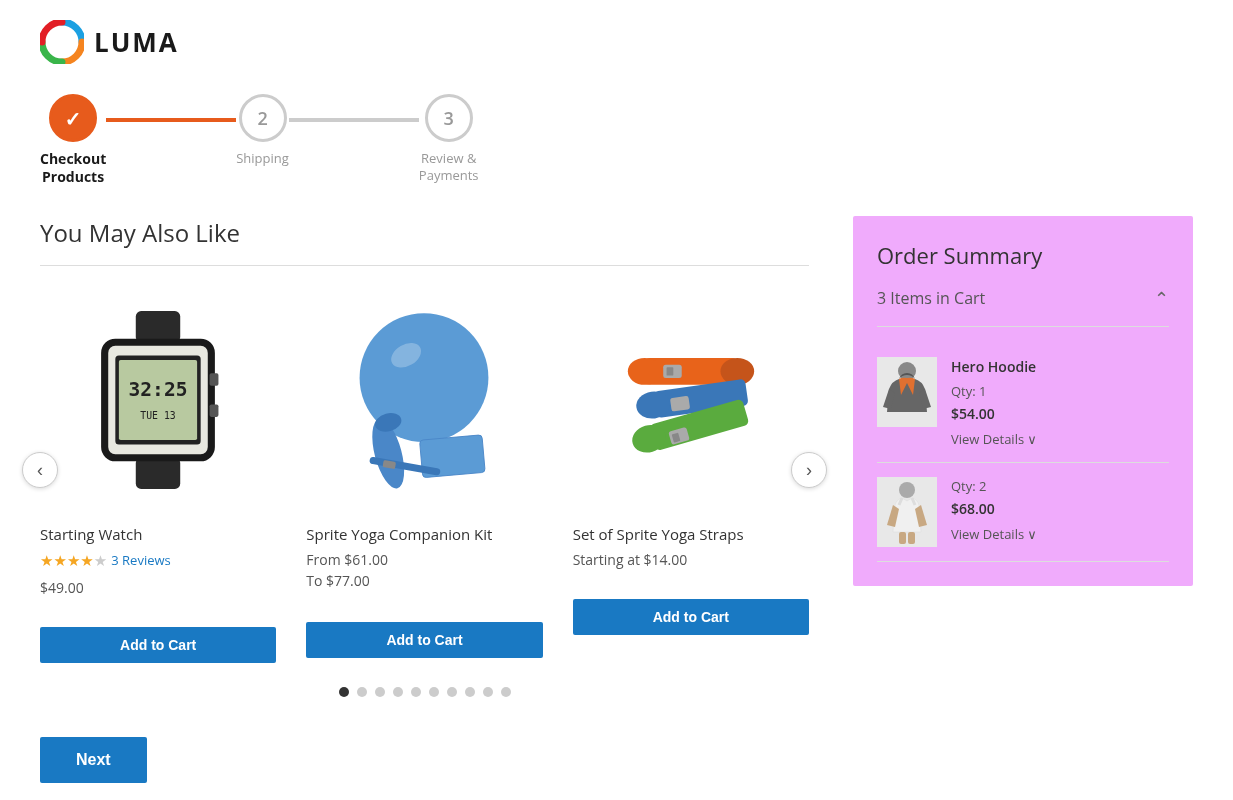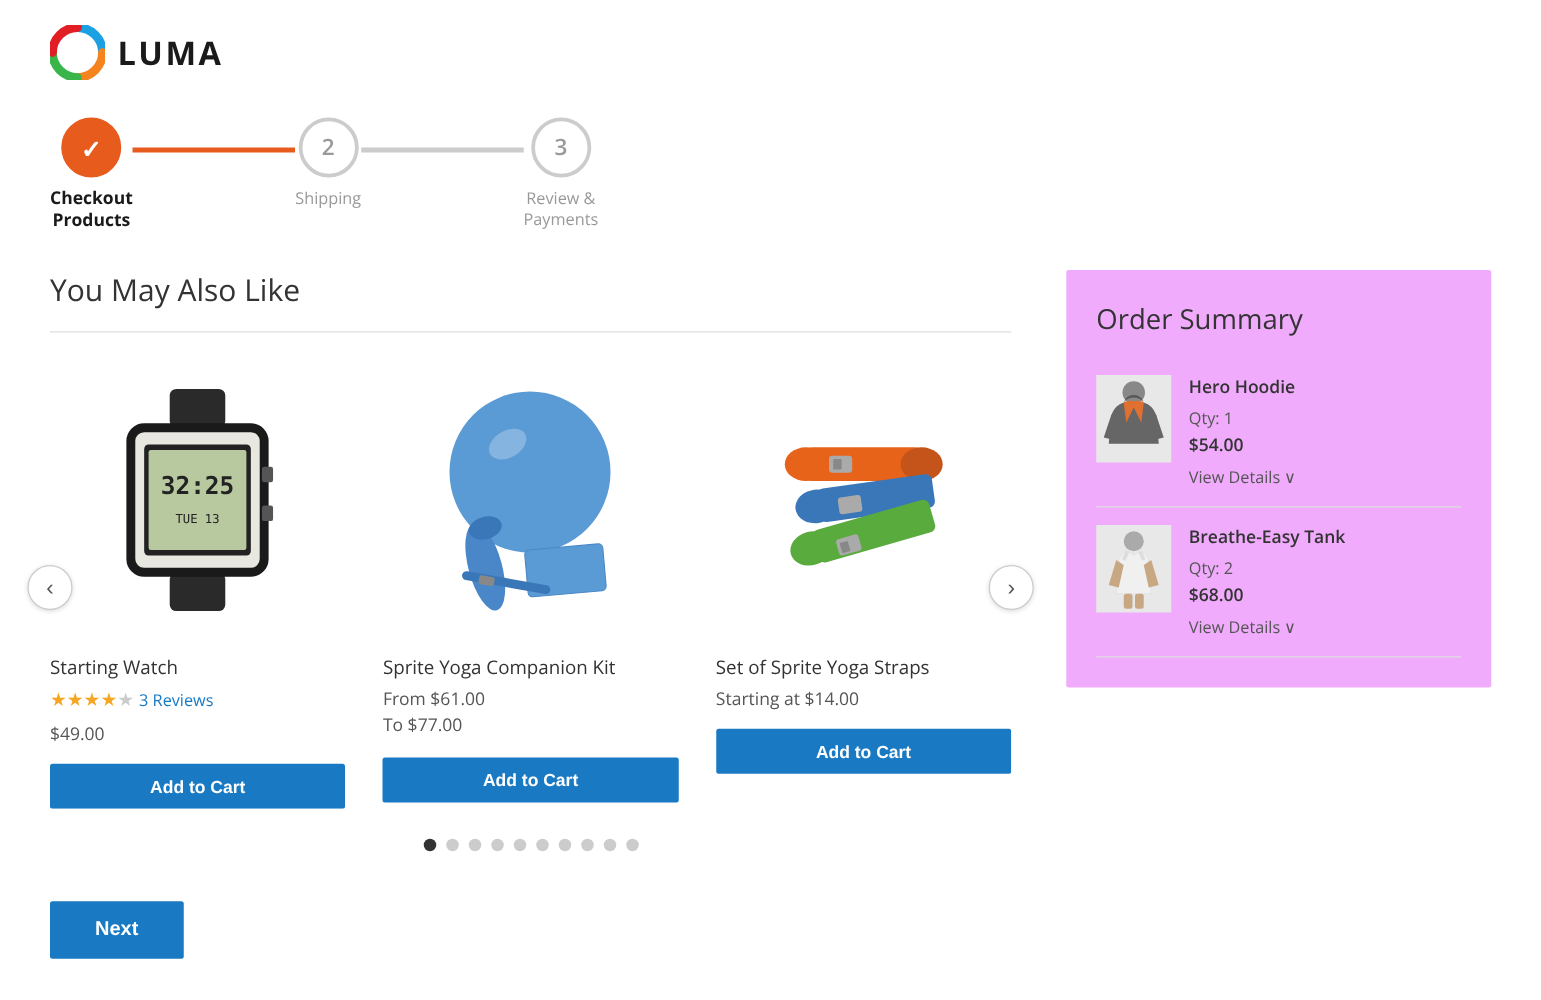--- a/index.html
+++ b/index.html
@@ -42,21 +42,21 @@
     .product-card { flex: 1; display: flex; flex-direction: column; }
     .product-image-wrapper { width: 100%; height: 220px; display: flex; align-items: center; justify-content: center; margin-bottom: 14px; overflow: hidden; }
 
     .product-name { font-size: 15px; color: #333; margin-bottom: 6px; font-weight: 400; }
     .product-price { font-size: 14px; color: #555; margin-bottom: 6px; }
     .product-price-range { font-size: 14px; color: #555; margin-bottom: 2px; }
     .product-price-to { font-size: 14px; color: #555; margin-bottom: 8px; }
     .stars { color: #f5a623; font-size: 15px; display: inline-flex; gap: 1px; }
     .reviews-link { color: #1979c3; font-size: 13px; text-decoration: none; margin-left: 4px; }
     .rating-row { display: flex; align-items: center; margin-bottom: 8px; }
-    .add-to-cart-btn { background: #1979c3; color: #fff; border: none; padding: 10px 36px; font-size: 14px; font-weight: 600; cursor: pointer; border-radius: 2px; margin-top: 8px; }
+    .add-to-cart-btn { background: #1979c3; color: #fff; border: none; padding: 10px 36px; font-size: 14px; font-weight: 600; cursor: pointer; border-radius: 2px; margin-top: 24px; }
 
     
     .carousel-dots { display: flex; gap: 8px; justify-content: center; margin-top: 24px; }
     .dot { width: 10px; height: 10px; border-radius: 50%; background: #ccc; }
     .dot.active { background: #333; }
 
     
     .next-btn { background: #1979c3; color: #fff; border: none; padding: 14px 36px; font-size: 16px; font-weight: 600; cursor: pointer; border-radius: 2px; margin-top: 40px; }
 
     
@@ -236,20 +236,24 @@
       </div>
 
       
       <button class="next-btn">Next</button>
     </div>
 
     <div class="right-panel">
       <div class="order-summary">
         <h3 class="summary-title">Order Summary</h3>
 
+        <div class="items-in-cart-row">
+          <span class="items-in-cart-label">3 Items in Cart</span>
+          <span class="chevron-up">⌃</span>
+        </div>
 
         <div class="cart-item">
           <div class="cart-item-img">
             <svg viewBox="0 0 60 70" width="60" height="70" xmlns="http://www.w3.org/2000/svg">
 
               <circle cx="30" cy="14" r="9" fill="#888"></circle>
 
               <path d="M12 32 Q15 24 22 22 L30 26 L38 22 Q45 24 48 32 L50 55 L10 55 Z" fill="#666"></path>
 
               <path d="M22 22 L24 38 L30 26 L36 38 L38 22 Q35 20 30 21 Q25 20 22 22Z" fill="#e07030"></path>
@@ -283,21 +287,20 @@
               <path d="M35 21 L38 28" stroke="#ddd" stroke-width="3" fill="none"></path>
 
               <path d="M16 28 L10 48 L18 50 L22 32Z" fill="#c8a882"></path>
               <path d="M44 28 L50 48 L42 50 L38 32Z" fill="#c8a882"></path>
 
               <rect x="22" y="55" width="7" height="12" rx="2" fill="#c8a882"></rect>
               <rect x="31" y="55" width="7" height="12" rx="2" fill="#c8a882"></rect>
             </svg>
           </div>
           <div class="cart-item-info">
-            <div class="cart-item-name">Breathe-Easy Tank</div>
             <div class="cart-item-qty">Qty: 2</div>
             <div class="cart-item-price">$68.00</div>
             <a class="view-details-link">
               <span>View Details</span> 
                 <span>∨</span>
             </a>
           </div>
         </div>
 
       </div>

